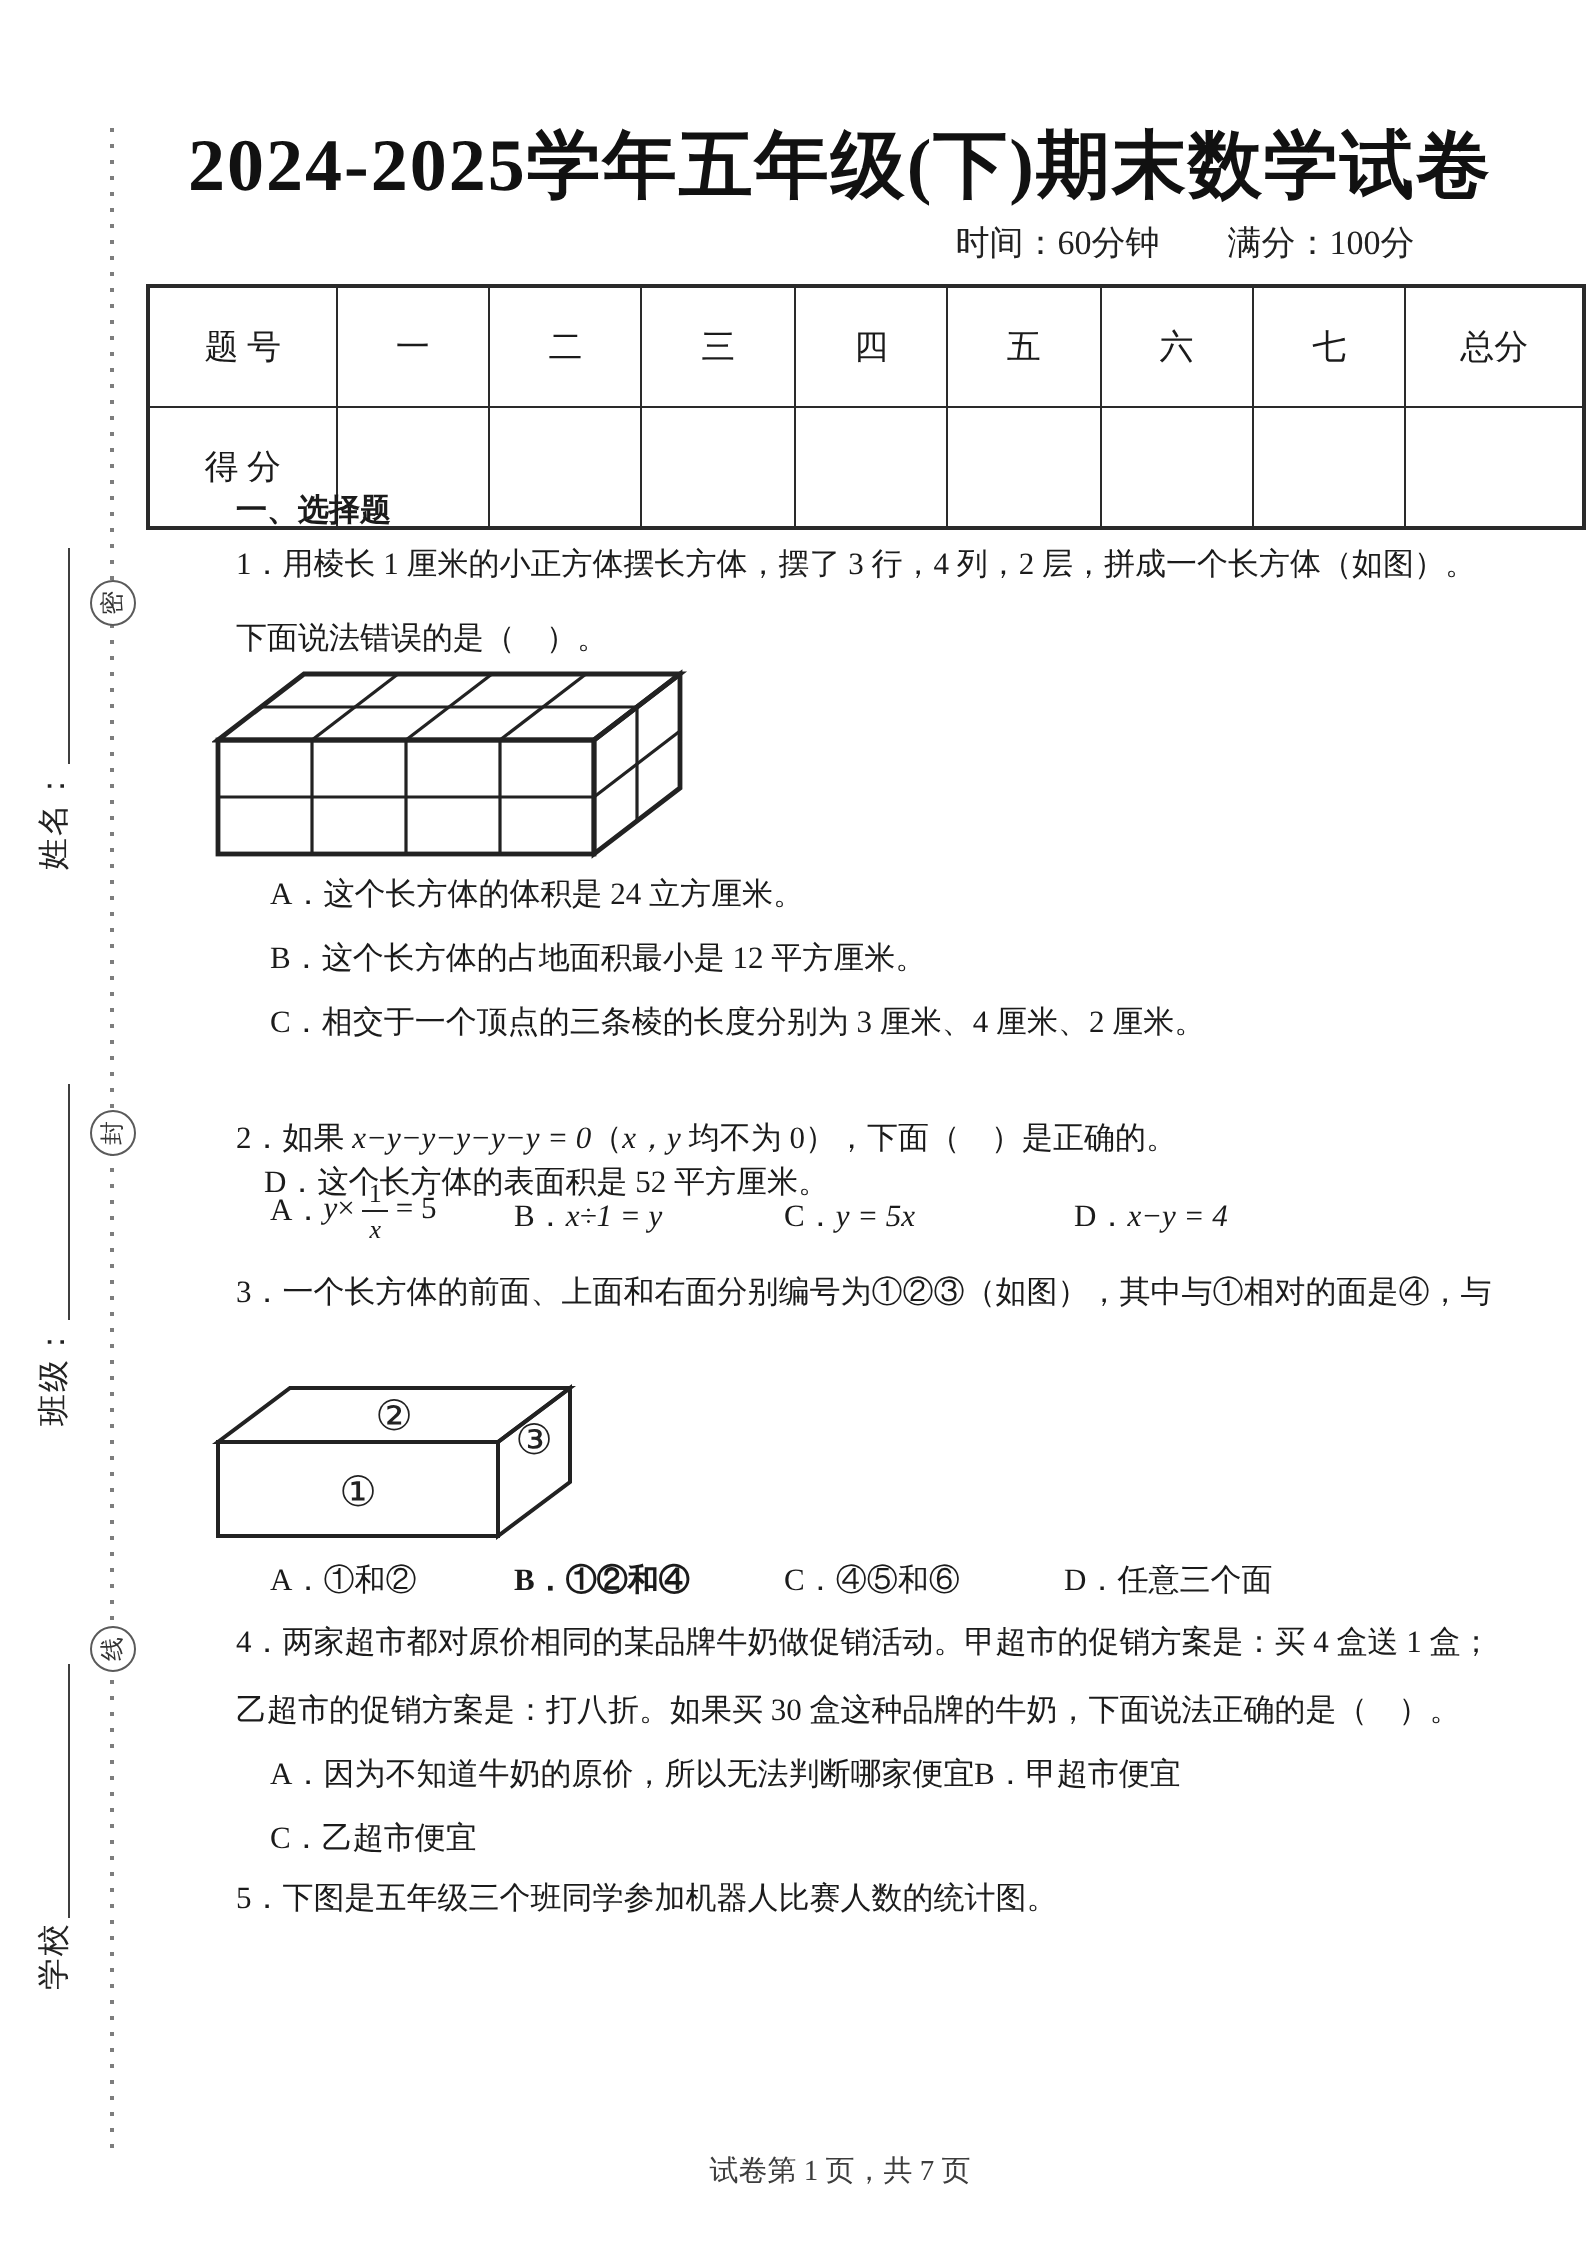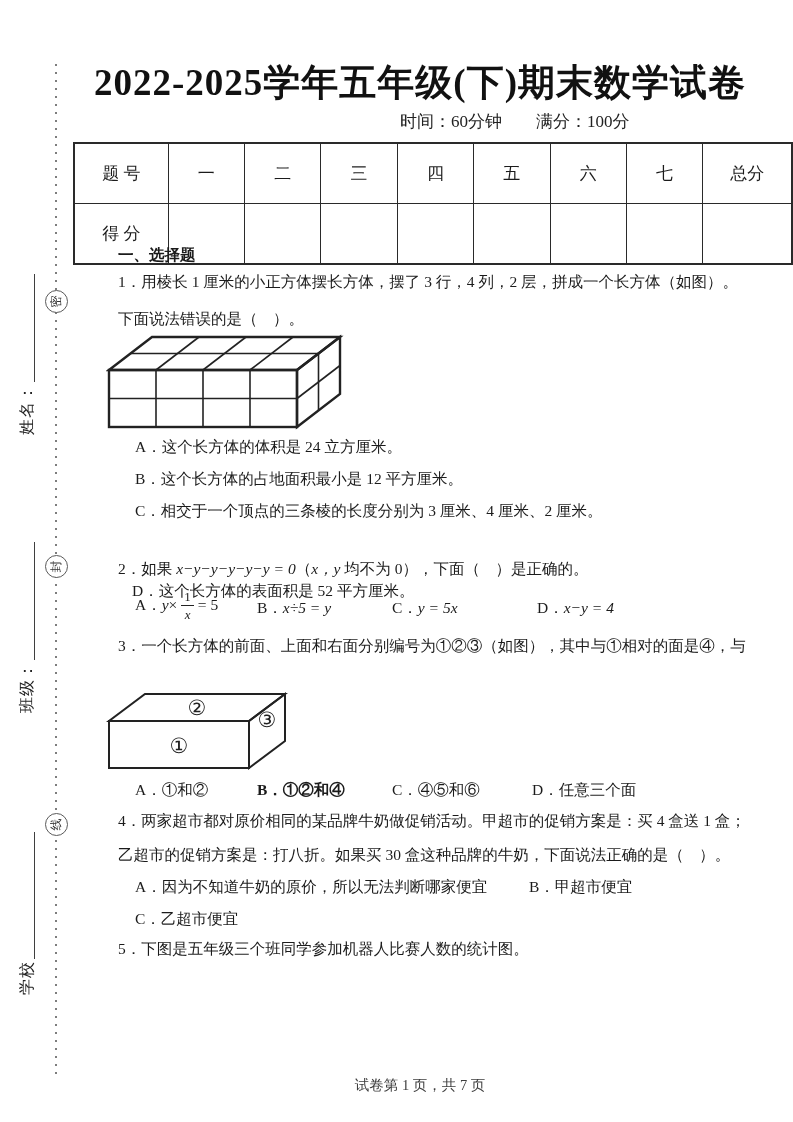--- a/index.html
+++ b/index.html
@@ -6,21 +6,21 @@
   .page{
     position:relative;width:793px;height:1122px;margin:0 auto;
     background:#ffffff;overflow:hidden;
     font-family:"Liberation Serif","DejaVu Serif",serif;
     color:#1b1b1b;
   }
   .abs{position:absolute;white-space:nowrap;}
   
   .title{left:75px;top:58px;width:690px;text-align:center;
          font-size:37px;font-weight:900;color:#111;letter-spacing:1px;}
-  .meta{left:400px;top:110px;width:385px;text-align:left;font-size:17px;color:#222;}
+  .meta{left:400px;top:110px;width:385px;text-align:center;font-size:17px;color:#222;}
   .meta .gap{display:inline-block;width:34px;}
   
   .score-table{left:73px;top:142px;}
   table.score{border-collapse:collapse;table-layout:fixed;}
   table.score td{border:1.6px solid #2a2a2a;height:27px;text-align:center;
                  font-size:17px;color:#1b1b1b;padding:16px;}
   table.score{border:2.5px solid #2a2a2a;}
   td.c-label{width:85px;}
   td.c-num{width:72px;}
   td.c-total{width:79px;}
@@ -70,21 +70,21 @@
   </div>
   <div class="seal-field" style="top:713px;width:173px;">
     <span>班级：</span>
     <span class="blank"></span>
   </div>
   <div class="seal-field" style="top:995px;width:165px;">
     <span>学校</span>
     <span class="blank"></span>
   </div>
 
-  <div class="abs title">2022-2025学年五年级(下)期末数学试卷</div>
+  <div class="abs title">2024-2025学年五年级(下)期末数学试卷</div>
   <div class="abs meta">
     <span>时间：60分钟</span><span class="gap"></span><span>满分：100分</span>
   </div>
 
   <div class="abs score-table">
     <table class="score">
       <tbody>
           <tr>
         <td class="c-label">题 号</td>
         <td class="c-num">一</td>
@@ -148,21 +148,21 @@
     <span>A．</span>
     <span class="mathv">y</span>
     <span>×</span>
     <span class="frac">
       <span class="fr-num">1</span>
       <span class="fr-den">x</span>
     </span>
     <span>= 5</span>
   </div>
   <div class="abs line" style="left:257px;top:598px;">
-    <span>B．</span><span class="mathv">x÷5 = y</span>
+    <span>B．</span><span class="mathv">x÷1 = y</span>
   </div>
   <div class="abs line" style="left:392px;top:598px;">
     <span>C．</span><span class="mathv">y = 5x</span>
   </div>
   <div class="abs line" style="left:537px;top:598px;">
     <span>D．</span><span class="mathv">x−y = 4</span>
   </div>
 
   <div class="abs line" style="left:118px;top:636px;">3．一个长方体的前面、上面和右面分别编号为①②③（如图），其中与①相对的面是④，与</div>
 
@@ -176,20 +176,20 @@
   </svg>
 
   <div class="abs line" style="left:135px;top:780px;">A．①和②</div>
   <div class="abs line" style="left:257px;top:780px;font-weight:bold;">B．①②和④</div>
   <div class="abs line" style="left:392px;top:780px;">C．④⑤和⑥</div>
   <div class="abs line" style="left:532px;top:780px;">D．任意三个面</div>
 
   <div class="abs line" style="left:118px;top:811px;">4．两家超市都对原价相同的某品牌牛奶做促销活动。甲超市的促销方案是：买 4 盒送 1 盒；</div>
   <div class="abs line" style="left:118px;top:845px;">乙超市的促销方案是：打八折。如果买 30 盒这种品牌的牛奶，下面说法正确的是（　）。</div>
   <div class="abs line" style="left:135px;top:877px;">A．因为不知道牛奶的原价，所以无法判断哪家便宜</div>
-  <div class="abs line" style="left:487px;top:877px;margin-left:42px;">B．甲超市便宜</div>
+  <div class="abs line" style="left:487px;top:877px;">B．甲超市便宜</div>
   <div class="abs line" style="left:135px;top:909px;">C．乙超市便宜</div>
 
   <div class="abs line" style="left:118px;top:939px;">5．下图是五年级三个班同学参加机器人比赛人数的统计图。</div>
 
   <div class="abs footer">试卷第 1 页，共 7 页</div>
 
 </div>
 
 </body></html>

